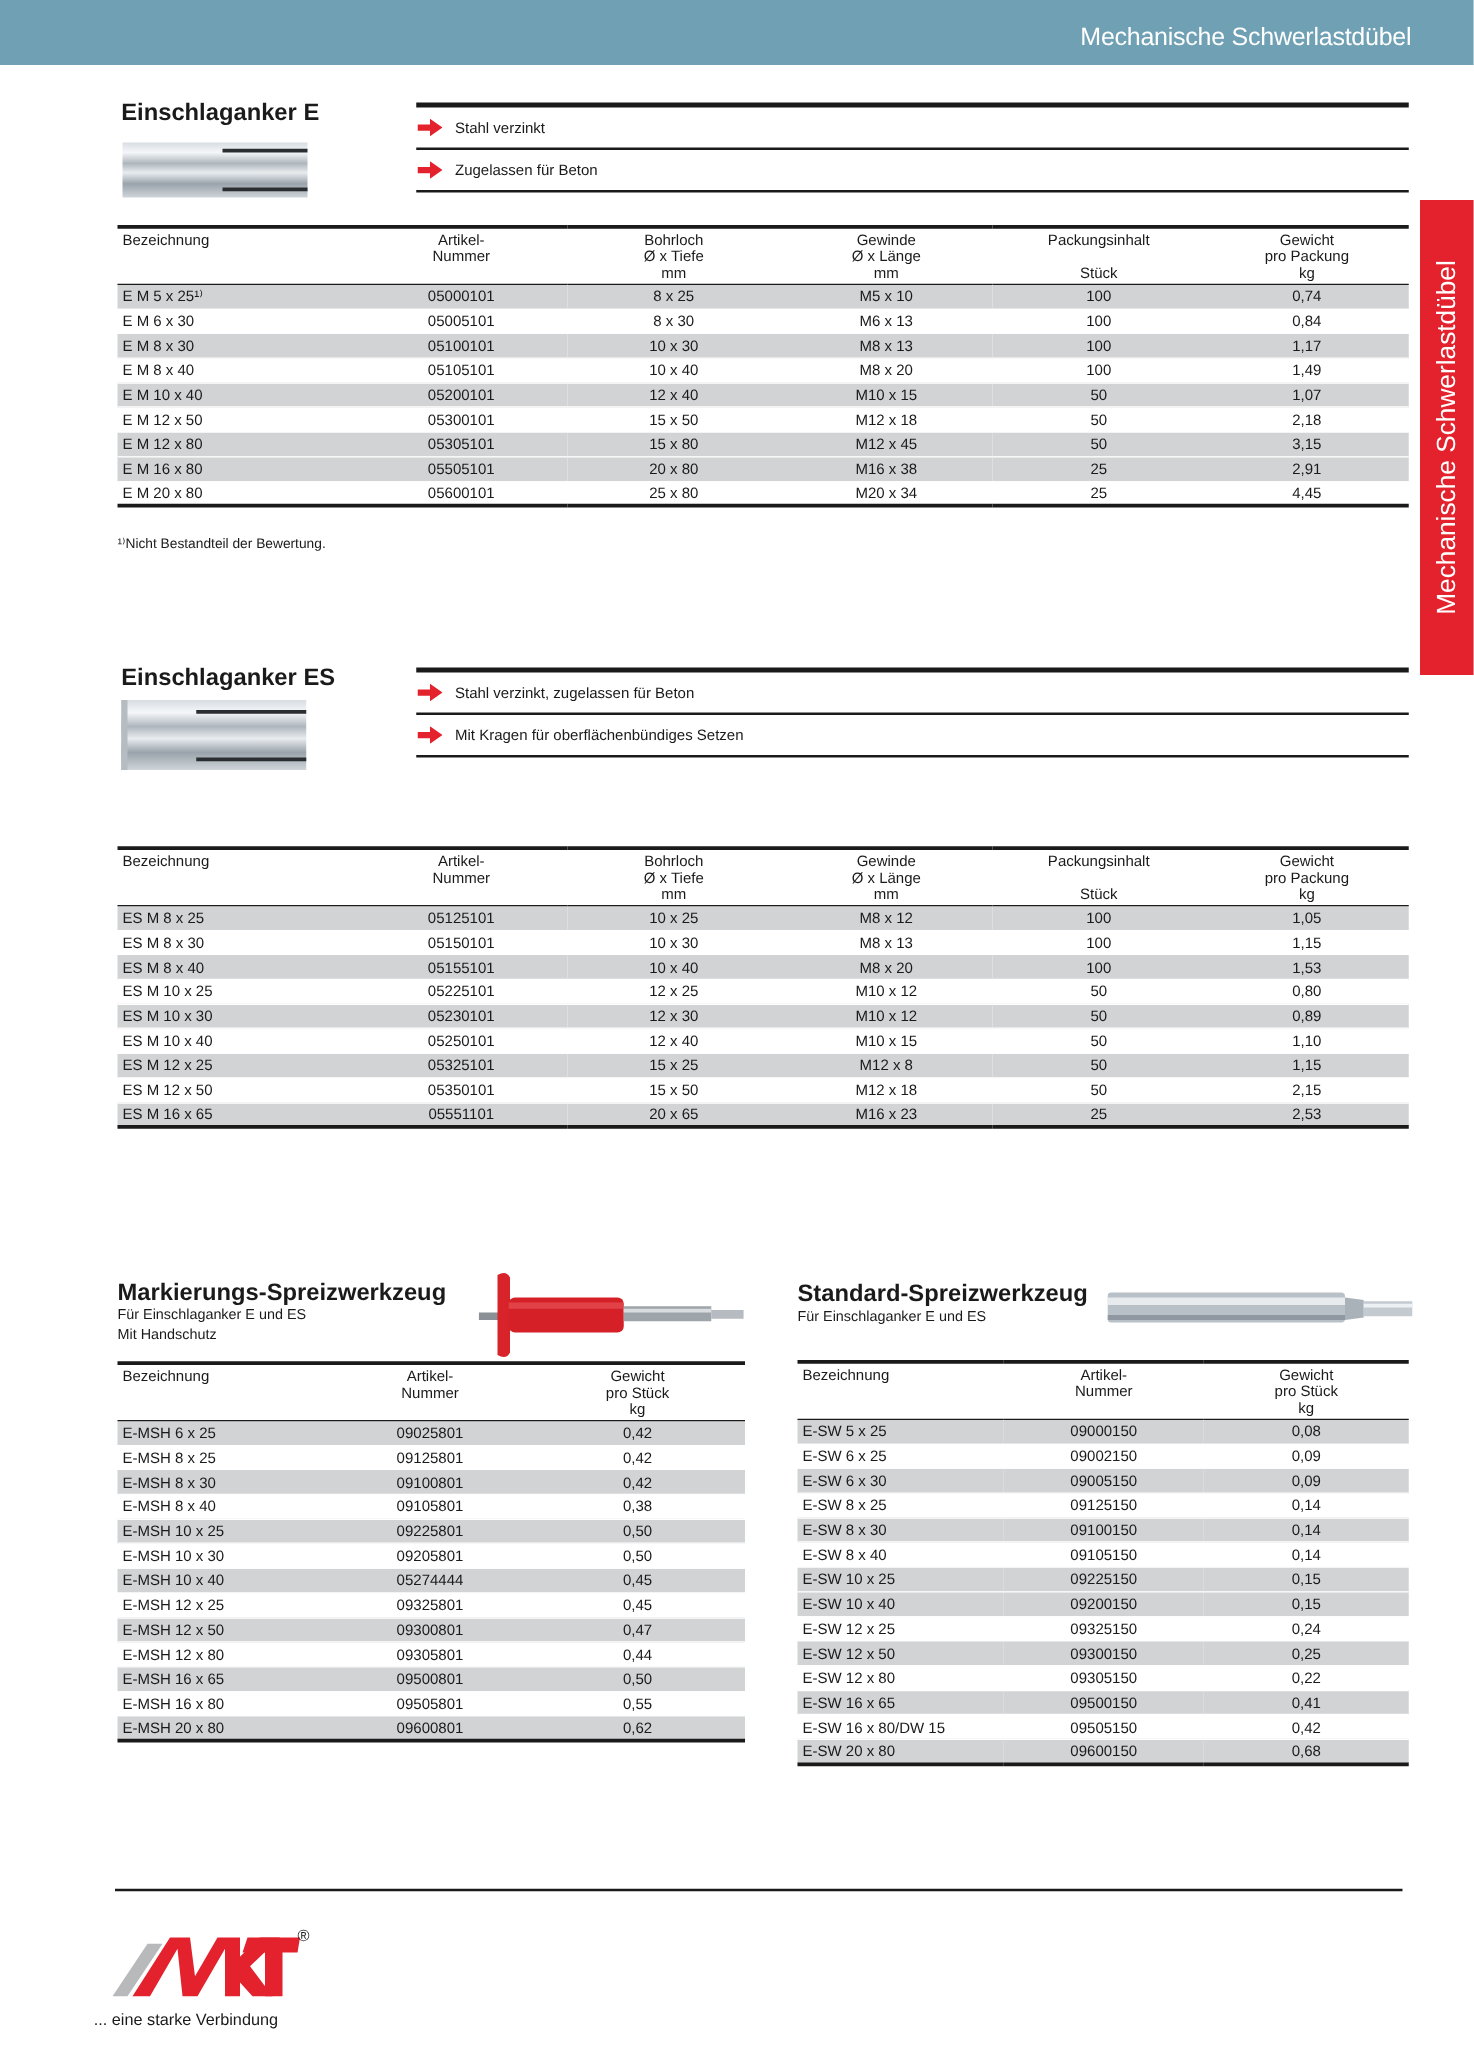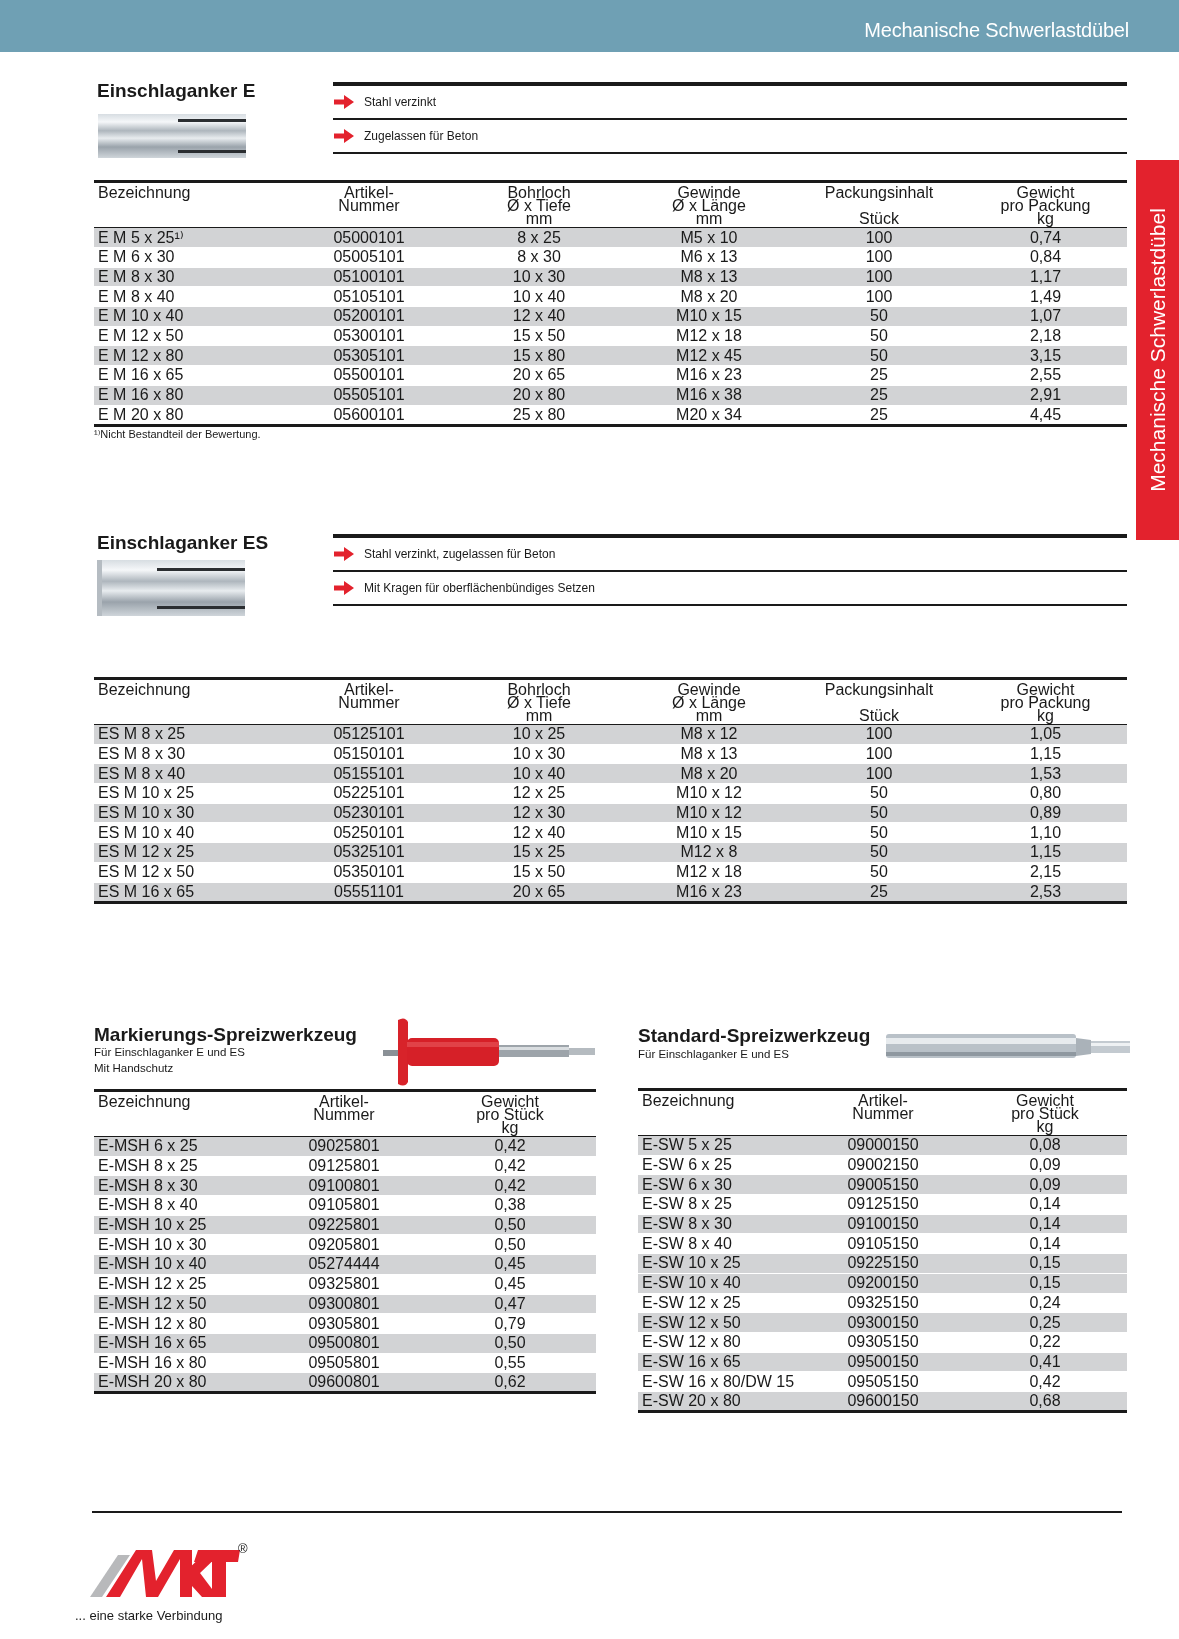--- a/index.html
+++ b/index.html
@@ -9,21 +9,21 @@
   .sidetab { position: absolute; left: 1136px; top: 160px; width: 43px; height: 380px; background: #e3222d; }
   .sidetab-text { position: absolute; left: 50%; top: 50%; transform: translate(-50%,-50%) rotate(-90deg); color: #fff; font-size: 21px; white-space: nowrap; }
   .sec-title { position: absolute; font-weight: bold; font-size: 19px; color: #1a1a1a; }
   .feat-box { position: absolute; left: 333px; width: 794px; }
   .feat-box .topline { height: 4px; background: #1a1a1a; }
   .feat-row { height: 34px; border-bottom: 2px solid #1a1a1a; display: flex; align-items: center; font-size: 12px; }
   .arrow { width: 22px; height: 14px; margin-left: 1px; margin-right: 8px; position: relative; }
   .arrow svg { display: block; }
   .prod-img { position: absolute; background: linear-gradient(#d7dde2 0%, #f5f7f9 18%, #aeb6bd 38%, #e8ecef 55%, #9aa3ab 75%, #cfd5da 100%); }
   .prod-img .slot { position: absolute; height: 3px; background: #2b2e31; }
-  table.dt { position: absolute; border-collapse: collapse; font-size: 16px; }
+  table.dt { position: absolute; border-collapse: collapse; font-size: 12px; }
   table.dt thead tr { border-top: 3px solid #1a1a1a; }
   table.dt thead th { font-weight: normal; vertical-align: top; padding: 3px 4px 2px 4px; line-height: 13px; border-bottom: 1.5px solid #1a1a1a; }
   table.dt thead th.left { text-align: left; }
   table.dt tbody td { height: 19.7px; padding: 0 4px; text-align: center; border-bottom: 1.5px solid #fff; }
   table.dt tbody td.left { text-align: left; }
   table.dt tbody tr.shade td { background: #d2d3d5; }
   table.dt tbody tr:last-child td { border-bottom: 3px solid #1a1a1a; }
   .footnote { position: absolute; left: 94px; top: 428px; font-size: 11px; }
   .subtitle { position: absolute; font-size: 11.5px; line-height: 16px; }
   .footer-line { position: absolute; left: 92px; top: 1511px; width: 1030px; height: 2px; background: #1a1a1a; }
@@ -155,28 +155,20 @@
         <td>2,18</td>
       </tr>
       <tr class="shade">
         <td class="left">E M 12 x 80</td>
         <td>05305101</td>
         <td>15 x 80</td>
         <td>M12 x 45</td>
         <td>50</td>
         <td>3,15</td>
       </tr>
-      <tr>
-        <td class="left">E M 16 x 65</td>
-        <td>05500101</td>
-        <td>20 x 65</td>
-        <td>M16 x 23</td>
-        <td>25</td>
-        <td>2,55</td>
-      </tr>
       <tr class="shade">
         <td class="left">E M 16 x 80</td>
         <td>05505101</td>
         <td>20 x 80</td>
         <td>M16 x 38</td>
         <td>25</td>
         <td>2,91</td>
       </tr>
       <tr>
         <td class="left">E M 20 x 80</td>
@@ -411,21 +403,21 @@
         <td>0,45</td>
       </tr>
       <tr class="shade">
         <td class="left">E-MSH 12 x 50</td>
         <td>09300801</td>
         <td>0,47</td>
       </tr>
       <tr>
         <td class="left">E-MSH 12 x 80</td>
         <td>09305801</td>
-        <td>0,79</td>
+        <td>0,44</td>
       </tr>
       <tr class="shade">
         <td class="left">E-MSH 16 x 65</td>
         <td>09500801</td>
         <td>0,50</td>
       </tr>
       <tr>
         <td class="left">E-MSH 16 x 80</td>
         <td>09505801</td>
         <td>0,55</td>

